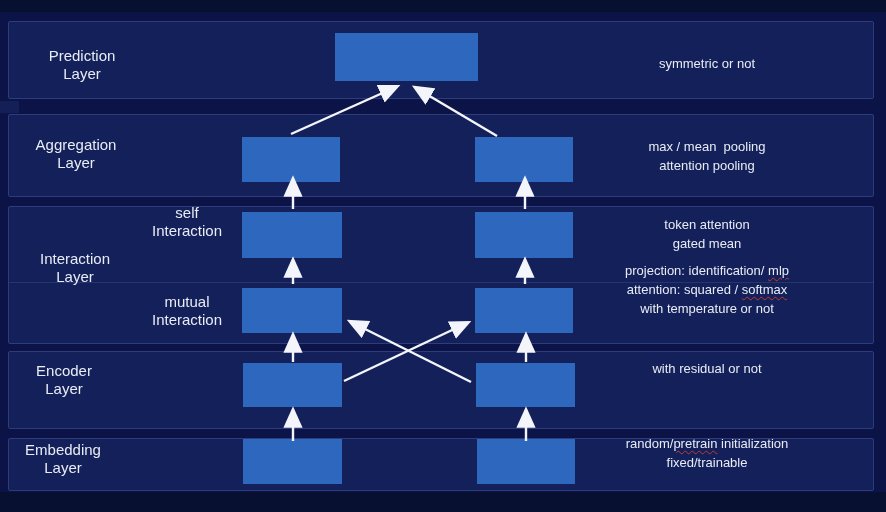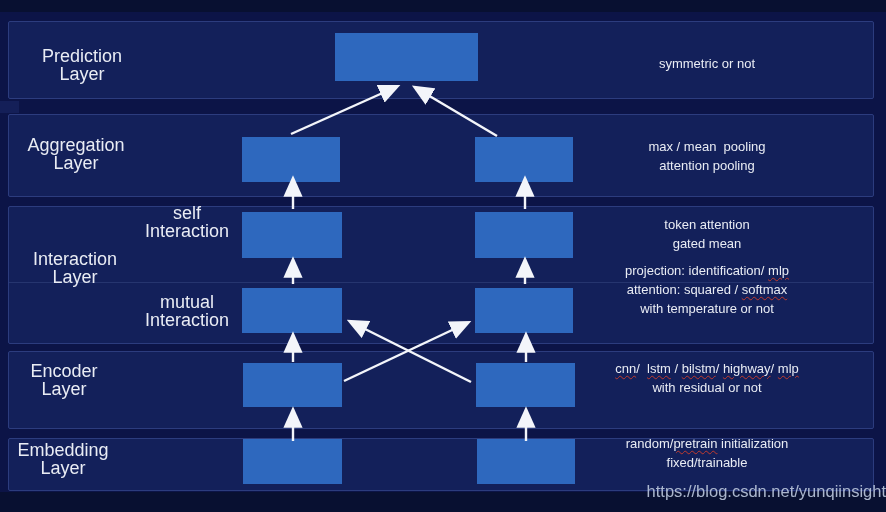--- a/index.html
+++ b/index.html
@@ -28,21 +28,21 @@
   #box-agg-l{left:242px;top:137px;width:98px;height:45px;}
   #box-agg-r{left:475px;top:137px;width:98px;height:45px;}
   #box-self-l{left:242px;top:212px;width:100px;height:46px;}
   #box-self-r{left:475px;top:212px;width:98px;height:46px;}
   #box-mut-l{left:242px;top:288px;width:100px;height:45px;}
   #box-mut-r{left:475px;top:288px;width:98px;height:45px;}
   #box-enc-l{left:243px;top:363px;width:99px;height:44px;}
   #box-enc-r{left:476px;top:363px;width:99px;height:44px;}
   #box-emb-l{left:243px;top:439px;width:99px;height:45px;}
   #box-emb-r{left:477px;top:439px;width:98px;height:45px;}
-  .label{position:absolute;color:var(--text);font-size:18px;line-height:18px;
+  .label{position:absolute;color:var(--text);font-size:15px;line-height:18px;
          text-align:center;white-space:pre-line;width:116px;}
   #lbl-prediction{left:24px;top:47px;}
   #lbl-aggregation{left:18px;top:136px;}
   #lbl-interaction{left:17px;top:250px;}
   #lbl-encoder{left:6px;top:362px;}
   #lbl-embedding{left:5px;top:441px;}
   #lbl-self{left:129px;top:204px;}
   #lbl-mutual{left:129px;top:293px;}
   .note{position:absolute;left:561px;width:292px;color:var(--text);
         font-size:13px;line-height:19px;text-align:center;}
@@ -135,23 +135,21 @@
   <div class="note" id="note-self-interaction">
       <div class="ln"><span>token attention</span></div>
       <div class="ln"><span>gated mean</span></div>
     </div>
   <div class="note" id="note-interaction-detail">
       <div class="ln"><span>projection: identification/ </span><span class="sq">mlp</span></div>
       <div class="ln"><span>attention: squared / </span><span class="sq">softmax</span></div>
       <div class="ln"><span>with temperature or not</span></div>
     </div>
   <div class="note" id="note-encoder">
-      <div class="ln"><span class="sq">cnn</span><span>/  </span><span class="sq">lstm</span><span> / </span><span class="sq">bilstm</span><span>/ </span><span class="sq">highway</span><span>/ </span><span class="sq">mlp</span></div>
       <div class="ln"><span>with residual or not</span></div>
     </div>
   <div class="note" id="note-embedding">
       <div class="ln"><span>random/</span><span class="sq">pretrain</span><span> initialization</span></div>
       <div class="ln"><span>fixed/trainable</span></div>
     </div>
 
-  <div id="watermark">https://blog.csdn.net/yunqiinsight</div>
 
 </div>
 
 </body></html>

